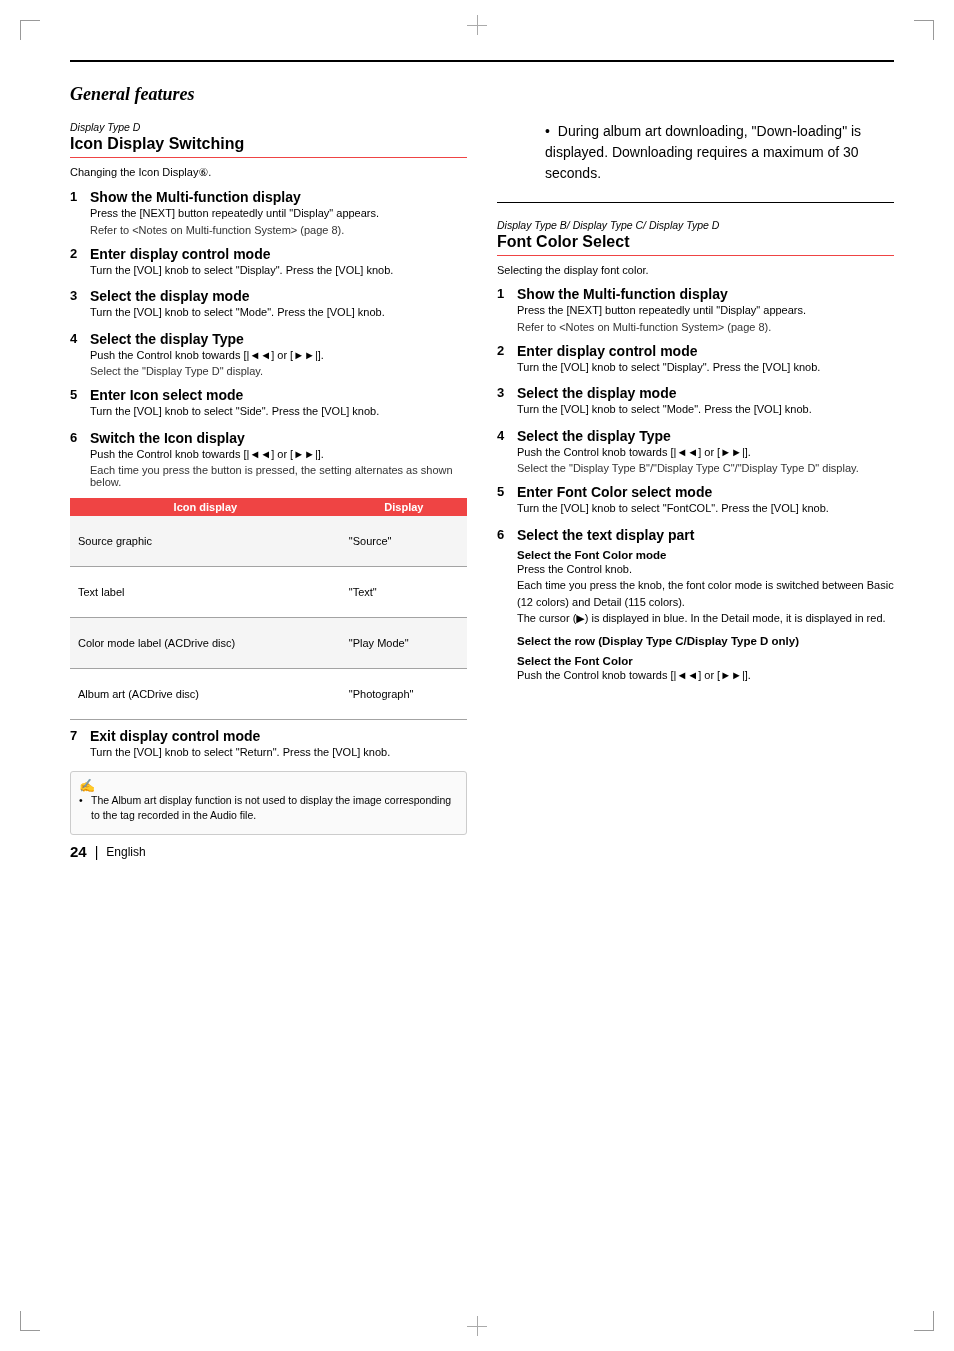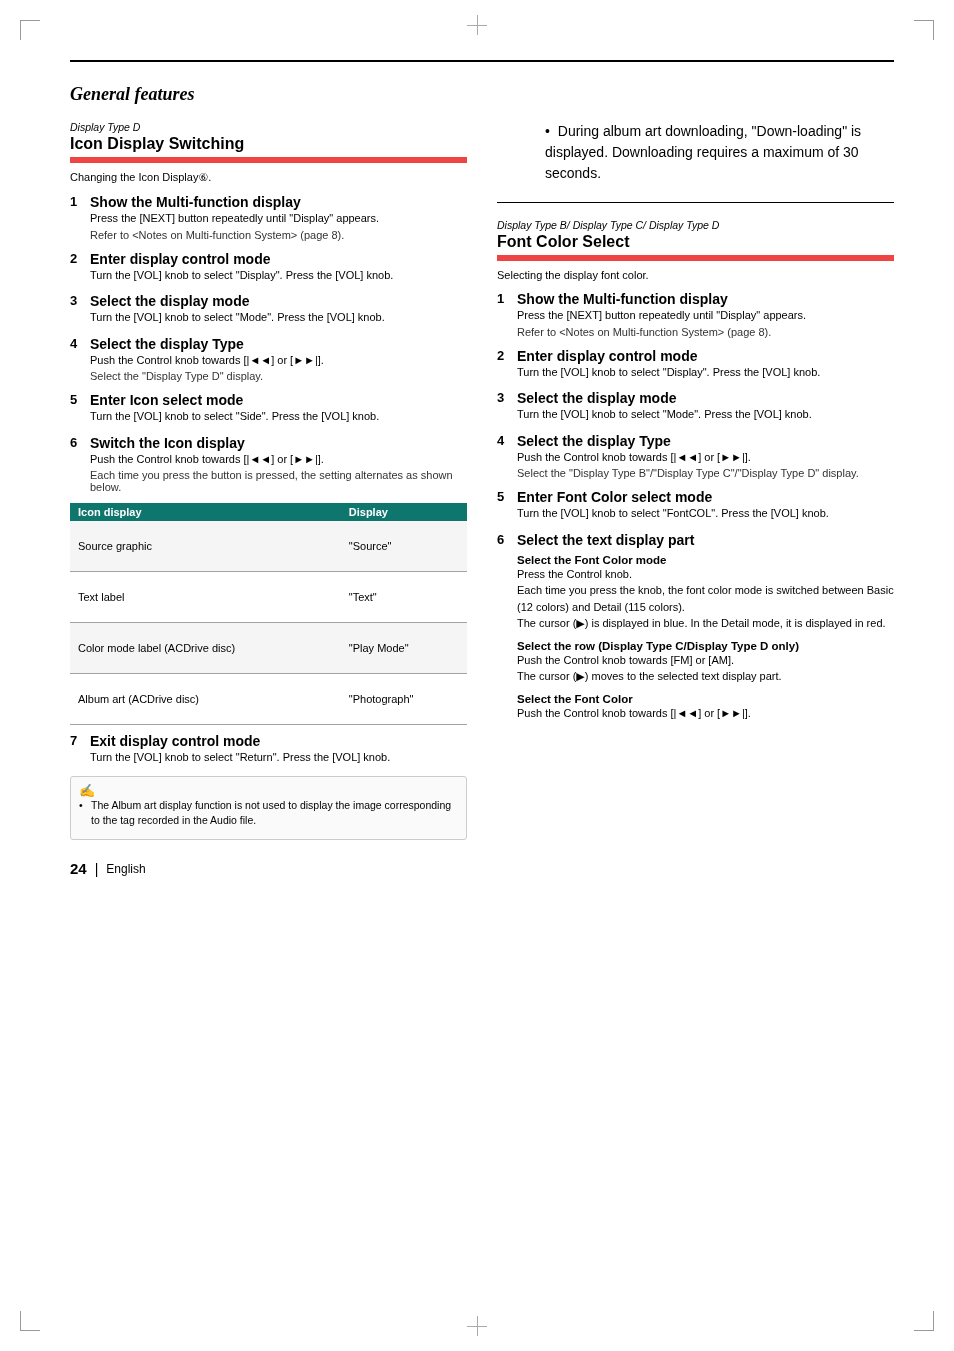--- a/index.html
+++ b/index.html
@@ -86,21 +86,21 @@
     
     .section-subtitle {
       font-size: 10.5px;
       font-style: italic;
       color: #000;
       margin-bottom: 2px;
     }
     .section-title {
       font-size: 16px;
       font-weight: bold;
-      border-bottom: 6px solid #ef4444;
+      border-bottom: 1px solid #ef4444;
       padding-bottom: 4px;
       margin-bottom: 8px;
     }
     .section-desc {
       font-size: 11px;
       margin-bottom: 10px;
     }
 
     
     .step {
@@ -132,24 +132,24 @@
     }
 
     
     .icon-table {
       width: 100%;
       border-collapse: collapse;
       margin: 8px 0;
       font-size: 11px;
     }
     .icon-table th {
-      background: #0f766e;
+      background: #ef4444;
       color: #fff;
       padding: 3px 8px;
-      text-align: left;
+      text-align: center;
       font-weight: bold;
     }
     .icon-table td {
       padding: 19px 8px;
       border-bottom: 1px solid #a3a3a3;
     }
     .icon-table tr:nth-child(odd) td {
       background: #f5f5f5;
     }
 
@@ -174,21 +174,21 @@
       line-height: 1.5;
     }
     .bullet-list li::before {
       content: '•';
       position: absolute;
       left: 0;
     }
 
     
     .page-number-section {
-      margin-top: 20px;
+      margin-top: 8px;
       display: flex;
       align-items: center;
       gap: 8px;
     }
     .page-number {
       font-size: 15px;
       font-weight: bold;
     }
     .page-lang {
       font-size: 12px;
@@ -398,21 +398,20 @@
         <div class="step-content">
           <div class="step-title">Select the text display part</div>
 
           <div id="right-step6-sub">
               <div style="margin-bottom: 8px;">
                 <div class="sub-step-title">Select the Font Color mode</div>
                 <div class="sub-step-body">Press the Control knob.<br>Each time you press the knob, the font color mode is switched between Basic (12 colors) and Detail (115 colors).<br>The cursor (▶) is displayed in blue. In the Detail mode, it is displayed in red.</div>
               </div>
               <div style="margin-bottom: 8px;">
                 <div class="sub-step-title">Select the row (Display Type C/Display Type D only)</div>
-                <div class="sub-step-body">Push the Control knob towards [FM] or [AM].<br>The cursor (▶) moves to the selected text display part.</div>
               </div>
               <div style="margin-bottom: 8px;">
                 <div class="sub-step-title">Select the Font Color</div>
                 <div class="sub-step-body">Push the Control knob towards [|◄◄] or [►►|].</div>
               </div>
             </div>
         </div>
       </div>
 
     </div>

